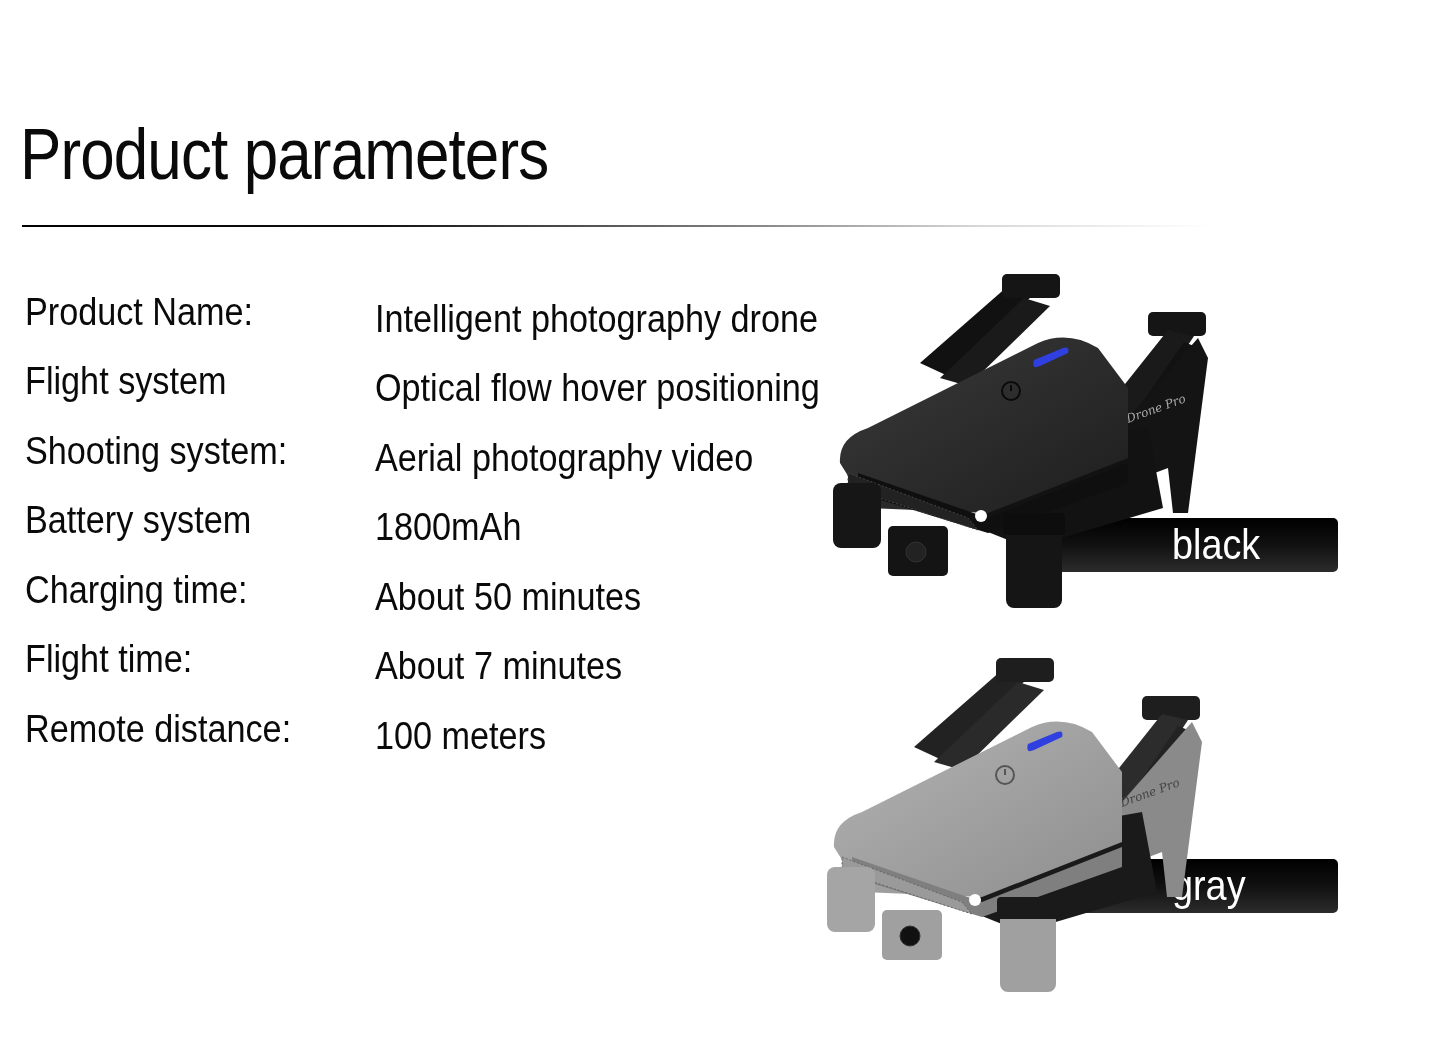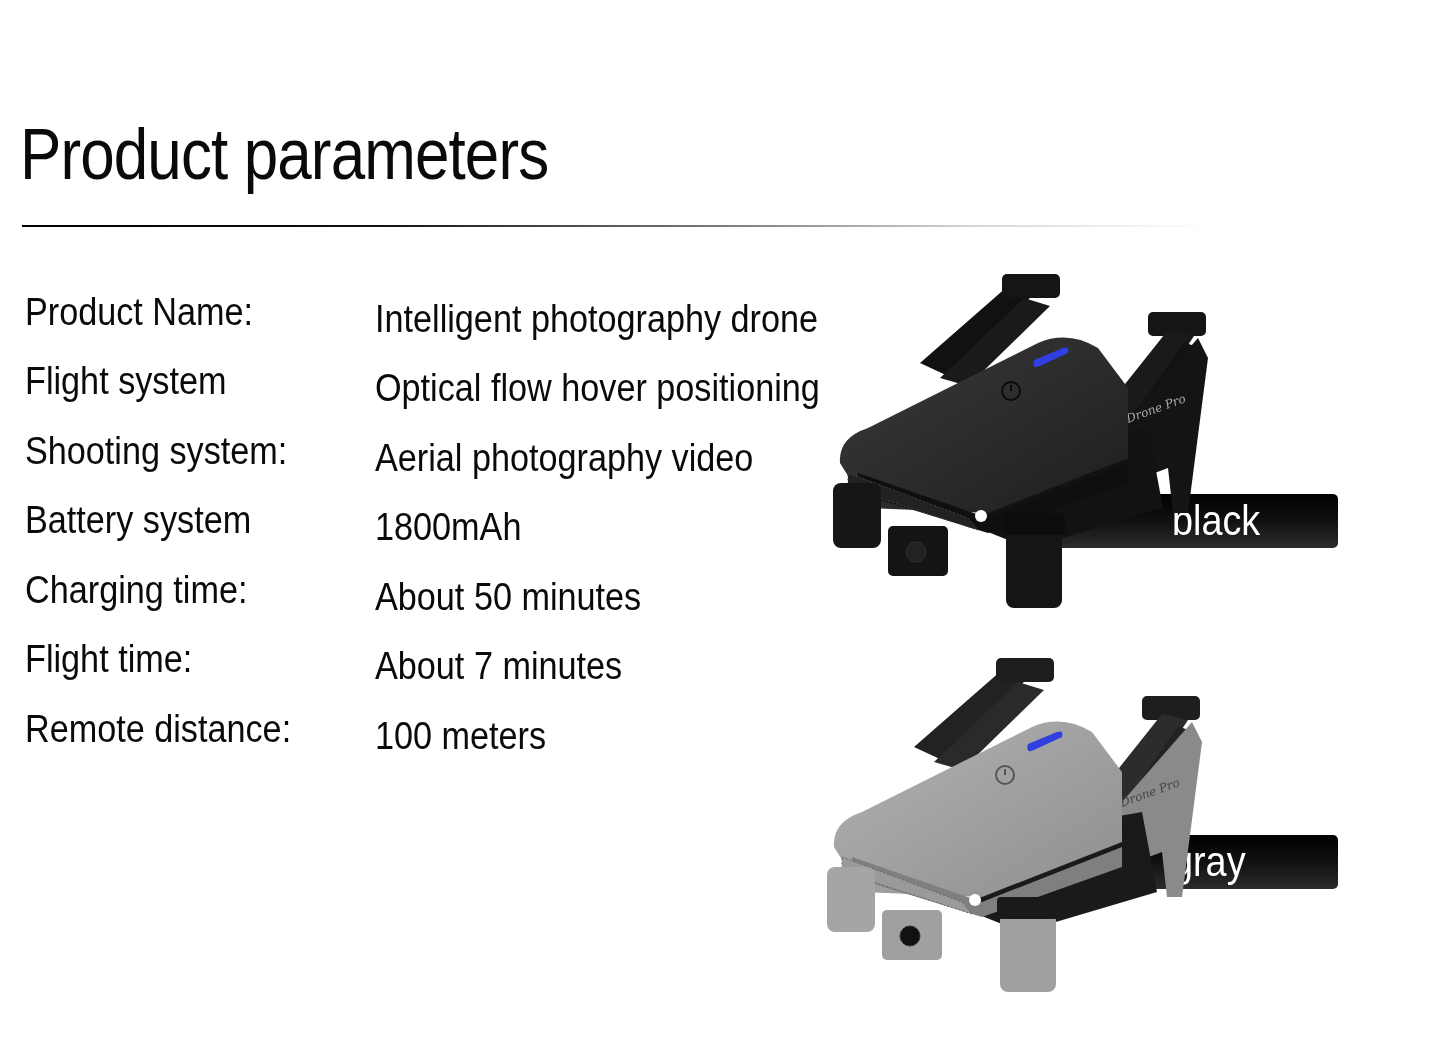--- a/index.html
+++ b/index.html
@@ -21,21 +21,21 @@
     .label, .value {
       position: absolute; font-size: 38px; line-height: 1; white-space: nowrap;
       transform: scaleX(0.9); transform-origin: left top;
     }
     .label { left: 25px; top: 0; }
     .value { left: 375px; top: 7px; }
     .drone { position: absolute; }
     .variant-label {
       position: absolute; height: 54px; border-radius: 0 5px 5px 0;
       background: linear-gradient(to bottom, #000 0%, #111 50%, #2c2c2c 100%);
-      color: #fff; font-size: 42px; line-height: 54px; text-align: left;
+      color: #fff; font-size: 42px; line-height: 54px; text-align: left; margin-top: 24px;
     }
     .variant-label .txt {
       position: absolute; top: 0; transform: scaleX(0.9); transform-origin: left top;
     }
   </style>
 </head>
 <body>
 
 <h1 class="title">Product parameters</h1>
 <div class="divider"></div>

